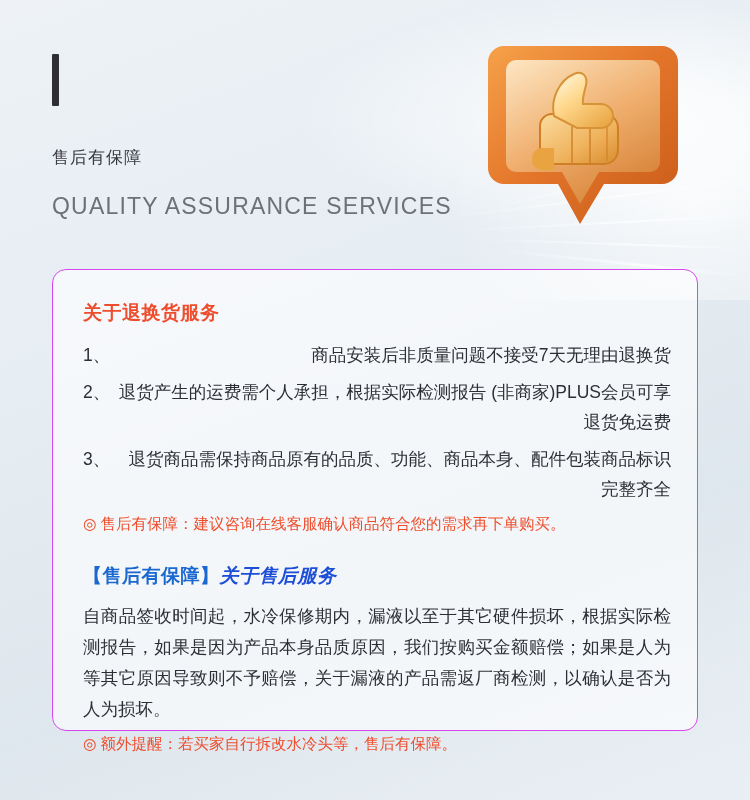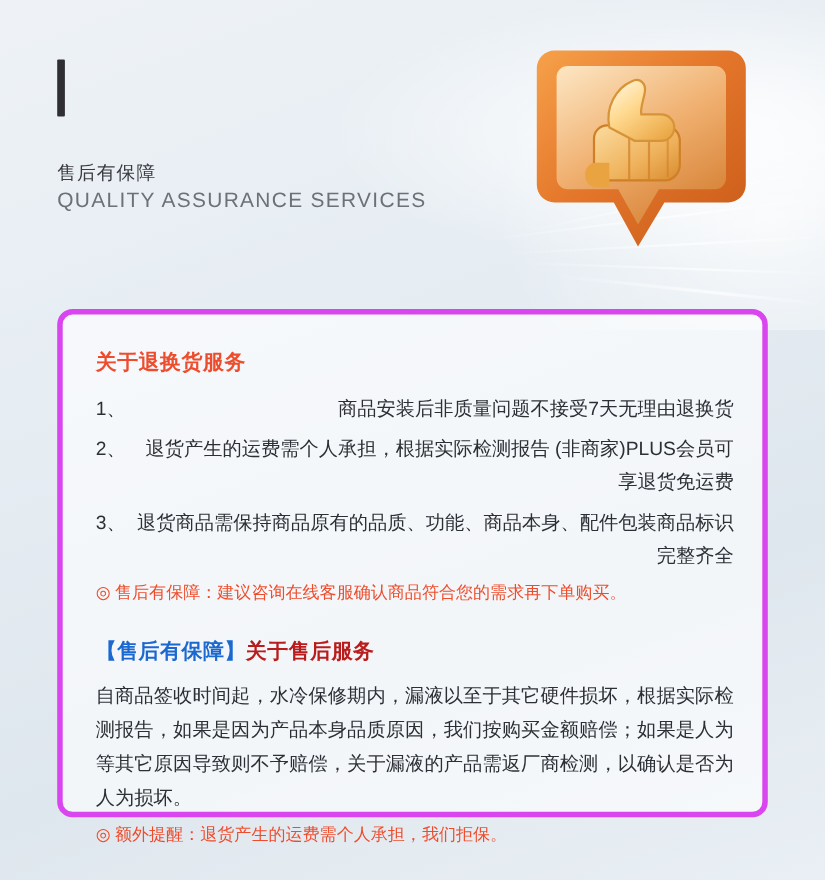--- a/index.html
+++ b/index.html
@@ -66,58 +66,58 @@
   .title-main .dark { color: #24242a; }
   .title-main .accent { color: #ee4d2d; }
 
   .subtitle-cn {
     margin-top: 40px;
     font-size: 17px;
     color: #3a3a40;
     letter-spacing: 1px;
   }
   .subtitle-en {
-    margin-top: 3px;
-    font-size: 19px;
+    margin-top: 24px;
+    font-size: 23px;
     color: #6d7075;
     letter-spacing: 1.2px;
   }
 
   
   .thumb-wrap {
     position: absolute;
     top: 28px;
     left: 468px;
     width: 230px;
     height: 230px;
     z-index: 2;
   }
 
   
   .card {
     position: absolute;
-    top: 281px;
+    top: 269px;
     left: 52px;
     width: 646px;
     height: 462px;
     background: rgba(255,255,255,0.62);
-    border: 5px solid #d946ef;
+    border: 1px solid #d946ef;
     border-radius: 14px;
     box-sizing: border-box;
     padding: 30px 26px 20px 30px;
     z-index: 4;
   }
   .sec-title {
     color: #ee4d2d;
     font-size: 19px;
     font-weight: bold;
     letter-spacing: .5px;
   }
   .sec-title .brack { color: #1b68d0; }
-  .sec-title .after { color: #b91c1c; }
+  .sec-title .after { color: #1d4ed8; font-style: italic; }
 
   ol.rules {
     list-style: none;
     margin: 14px 0 0 0;
     padding: 0;
   }
   ol.rules li {
     display: flex;
     font-size: 17.5px;
     line-height: 30px;
@@ -229,16 +229,16 @@
     <span class="circ">◎</span><span>售后有保障：建议咨询在线客服确认商品符合您的需求再下单购买。</span>
   </div>
 
   <div class="sec-title sec2">
     <span class="brack">【售后有保障】</span><span class="after">关于售后服务</span>
   </div>
 
   <div class="para">自商品签收时间起，水冷保修期内，漏液以至于其它硬件损坏，根据实际检测报告，如果是因为产品本身品质原因，我们按购买金额赔偿；如果是人为等其它原因导致则不予赔偿，关于漏液的产品需返厂商检测，以确认是否为人为损坏。</div>
 
   <div class="note">
-    <span class="circ">◎</span><span>额外提醒：退货产生的运费需个人承担，我们拒保。</span>
+    <span class="circ">◎</span><span>额外提醒：若买家自行拆改水冷头等，售后有保障。</span>
   </div>
 
 </div>
 
 </body></html>

